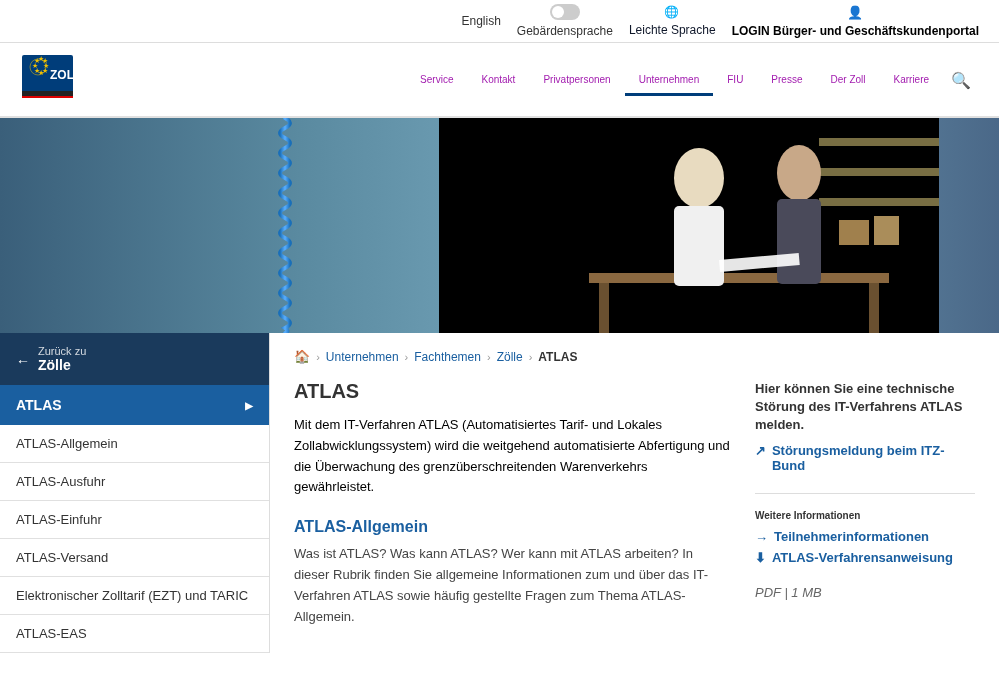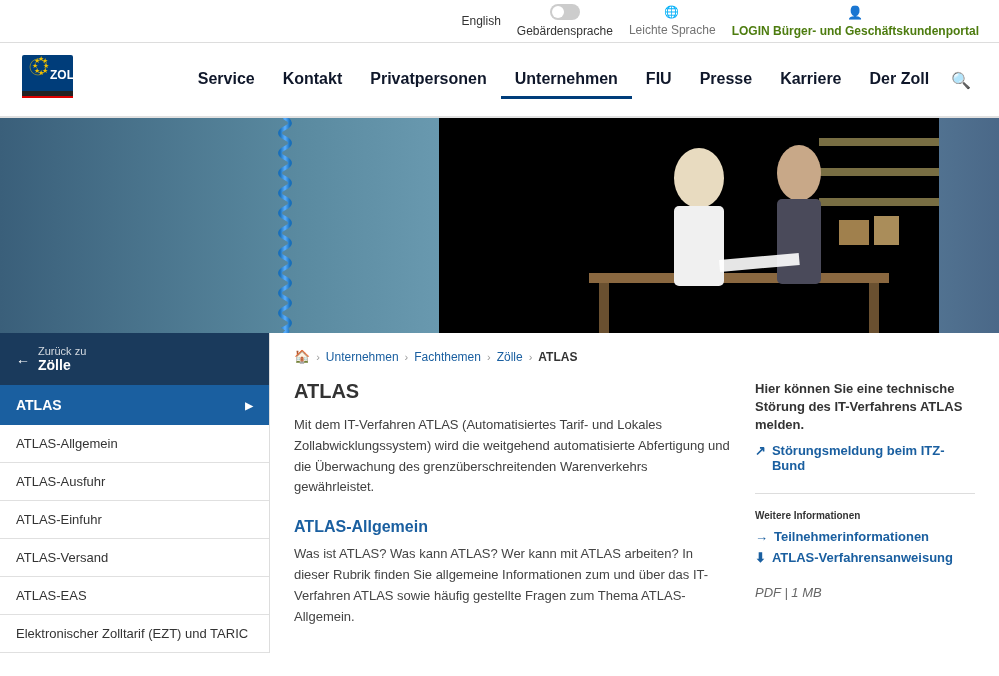--- a/index.html
+++ b/index.html
@@ -67,24 +67,24 @@
 
     
     .main-nav {
       display: flex;
       align-items: center;
       gap: 0;
       margin-left: auto;
       padding-bottom: 0;
     }
     .main-nav a {
-      color: #0f172a;
+      color: #a21caf;
       text-decoration: none;
-      font-size: 16px;
-      font-weight: 700;
+      font-size: 10px;
+      font-weight: 400;
       padding: 8px 14px;
       display: inline-block;
       border-bottom: 3px solid transparent;
     }
     .main-nav a.active { border-bottom: 3px solid #003d7a; }
     .nav-search { color: #003d7a; font-size: 16px; padding: 8px 8px; cursor: pointer; }
 
     
     .hero {
       width: 100%;
@@ -193,21 +193,21 @@
 
     
     .content-cols {
       display: flex;
       gap: 24px;
     }
     .content-main { flex: 1; }
     .content-sidebar { width: 220px; min-width: 220px; }
 
     .page-title { font-size: 20px; font-weight: bold; color: #333; margin-bottom: 12px; }
-    .page-intro { font-size: 13px; line-height: 1.6; color: #404040; margin-bottom: 20px; }
+    .page-intro { font-size: 13px; line-height: 1.6; color: #000000; margin-bottom: 20px; }
 
     .section-title { font-size: 16px; font-weight: bold; color: #1a5fa0; margin-bottom: 8px; }
     .section-text { font-size: 13px; line-height: 1.6; color: #444; }
 
     
     .info-box { margin-bottom: 20px; }
     .info-box-title { font-size: 13px; font-weight: bold; color: #333; line-height: 1.4; margin-bottom: 8px; }
     .info-link {
       display: flex;
       align-items: flex-start;
@@ -229,25 +229,25 @@
 <body>
 
 <div class="top-bar">
   <a>English</a>
   <div class="top-bar-item">
     <div class="toggle-switch"></div>
     <span>Gebärdensprache</span>
   </div>
   <div class="top-bar-item">
     <span style="font-size:12px;">🌐</span>
-    <a style="color:#737373;text-decoration:none;">Leichte Sprache</a>
+    <a style="color:#0f172a;text-decoration:none;">Leichte Sprache</a>
   </div>
   <div class="top-bar-item">
     <span class="login-icon">👤</span>
-    <a style="color:#4d7c0f;text-decoration:none;font-weight:600;font-size:12px;">LOGIN Bürger- und Geschäftskundenportal</a>
+    <a style="color:#000000;text-decoration:none;font-weight:600;font-size:12px;">LOGIN Bürger- und Geschäftskundenportal</a>
   </div>
 </div>
 
 <div class="header">
   <div class="header-top">
 
     <a class="logo-area" href="#">
       <div class="logo-box">
         <svg width="55" height="55" viewBox="0 0 55 55">
 
@@ -271,22 +271,22 @@
       </div>
     </a>
 
     <nav class="main-nav">
       <a class="">Service</a>
       <a>Kontakt</a>
       <a>Privatpersonen</a>
       <a class="active" style="border-bottom:3px solid #003d7a;">Unternehmen</a>
       <a>FIU</a>
       <a>Presse</a>
+      <a>Der Zoll</a>
       <a>Karriere</a>
-      <a>Der Zoll</a>
       <span class="nav-search">🔍</span>
     </nav>
   </div>
 </div>
 
 <div class="hero">
   <div class="hero-factory-bg"></div>
 
   <svg class="hero-coil" viewBox="0 0 30 215" preserveAspectRatio="none">
     <defs>
@@ -338,22 +338,22 @@
         <span class="back-title">Zölle</span>
       </div>
     </div>
     <div class="sidebar-active-item">
       <span>ATLAS</span>
     </div>
     <a class="sidebar-link" href="#">ATLAS-Allgemein</a>
     <a class="sidebar-link" href="#">ATLAS-Ausfuhr</a>
     <a class="sidebar-link" href="#">ATLAS-Einfuhr</a>
     <a class="sidebar-link" href="#">ATLAS-Versand</a>
+    <a class="sidebar-link" href="#">Elektronischer Zolltarif (EZT) und TARIC</a>
     <a class="sidebar-link" href="#">ATLAS-EAS</a>
-    <a class="sidebar-link" href="#">Elektronischer Zolltarif (EZT) und TARIC</a>
   </div>
 
   <div class="content-area">
 
     <div class="breadcrumb">
       <span class="home-icon">🏠</span>
       <span class="sep">›</span>
       <a href="#">Unternehmen</a>
       <span class="sep">›</span>
       <a href="#">Fachthemen</a>

